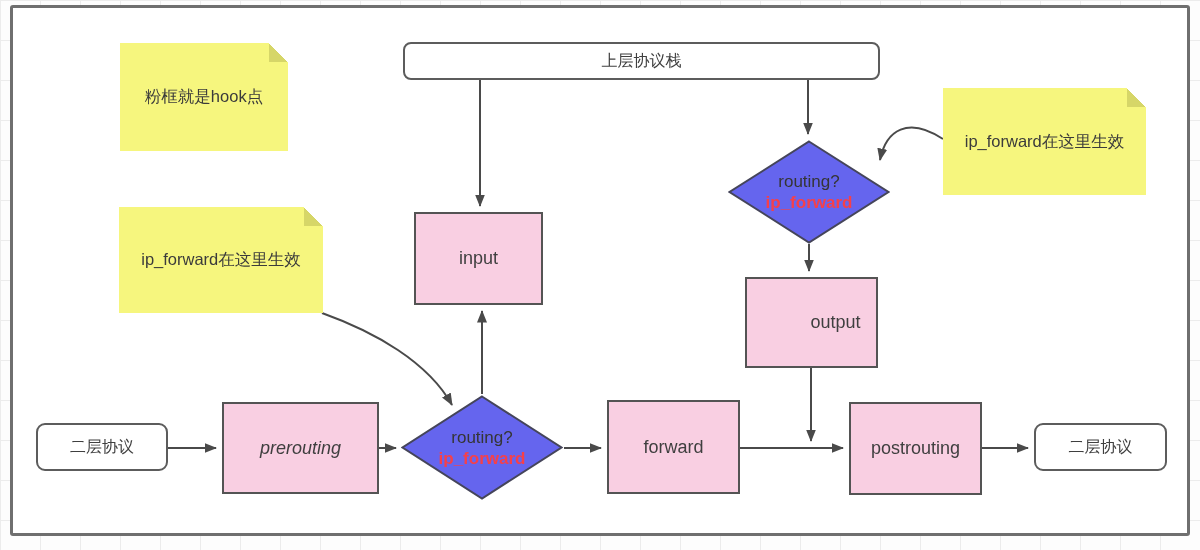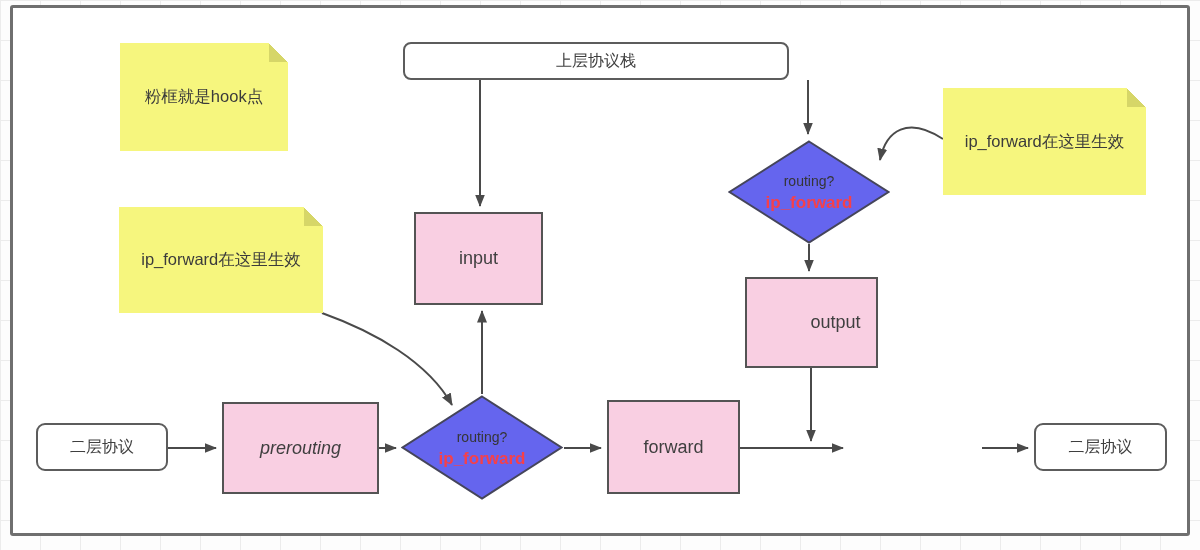--- a/index.html
+++ b/index.html
@@ -43,21 +43,21 @@
     position:absolute;top:0;right:0;width:19px;height:19px;
     background:linear-gradient(to top right,#d6d668 49.5%,#ffffff 50%);
   }
   .diamond{position:absolute;}
   .diamond svg{position:absolute;left:0;top:0;}
   .diamond .dtext{
     position:absolute;left:0;top:0;width:100%;height:100%;
     display:flex;flex-direction:column;align-items:center;justify-content:center;
     line-height:21px;
   }
-  .dq{color:#353535;font-size:14px;text-align:center;}
+  .dq{color:#353535;font-size:17px;text-align:center;}
   .da{color:#f5404a;font-size:17px;font-weight:bold;}
 </style>
 </head>
 <body>
 
 <div class="stage">
 
   <div class="frame"></div>
 
   <svg class="arrow-layer" viewBox="0 0 1200 550">
@@ -90,40 +90,43 @@
   <div class="note" style="left:119px;top:207px;width:204px;height:106px;">
     <span class="fold"></span>
     <span>ip_forward在这里生效</span>
   </div>
 
   <div class="note" style="left:943px;top:88px;width:203px;height:107px;">
     <span class="fold"></span>
     <span>ip_forward在这里生效</span>
   </div>
 
-  <div class="node topbar" style="left:403px;top:42px;width:386px;height:38px;">
+  <div class="node topbar" style="left:403px;top:42px;width:477px;height:38px;">
     <span>上层协议栈</span>
   </div>
 
   <div class="node pink" style="left:414px;top:212px;width:129px;height:93px;">
     <span>input</span>
   </div>
 
   <div class="node pink" style="left:745px;top:277px;width:133px;height:91px;padding-left:48px;">
     <span>output</span>
   </div>
 
   <div class="node pink" style="left:222px;top:402px;width:157px;height:92px;font-style:italic;">
     <span>prerouting</span>
   </div>
 
   <div class="node pink" style="left:607px;top:400px;width:133px;height:94px;">
     <span>forward</span>
   </div>
 
+  <div class="node pink" style="left:849px;top:402px;width:133px;height:93px;">
+    <span>postrouting</span>
+  </div>
 
   <div class="node rounded-white" style="left:36px;top:423px;width:132px;height:48px;">
     <span>二层协议</span>
   </div>
 
   <div class="node rounded-white" style="left:1034px;top:423px;width:133px;height:48px;">
     <span>二层协议</span>
   </div>
 
   <div class="diamond" style="left:728px;top:140px;width:162px;height:104px;">

